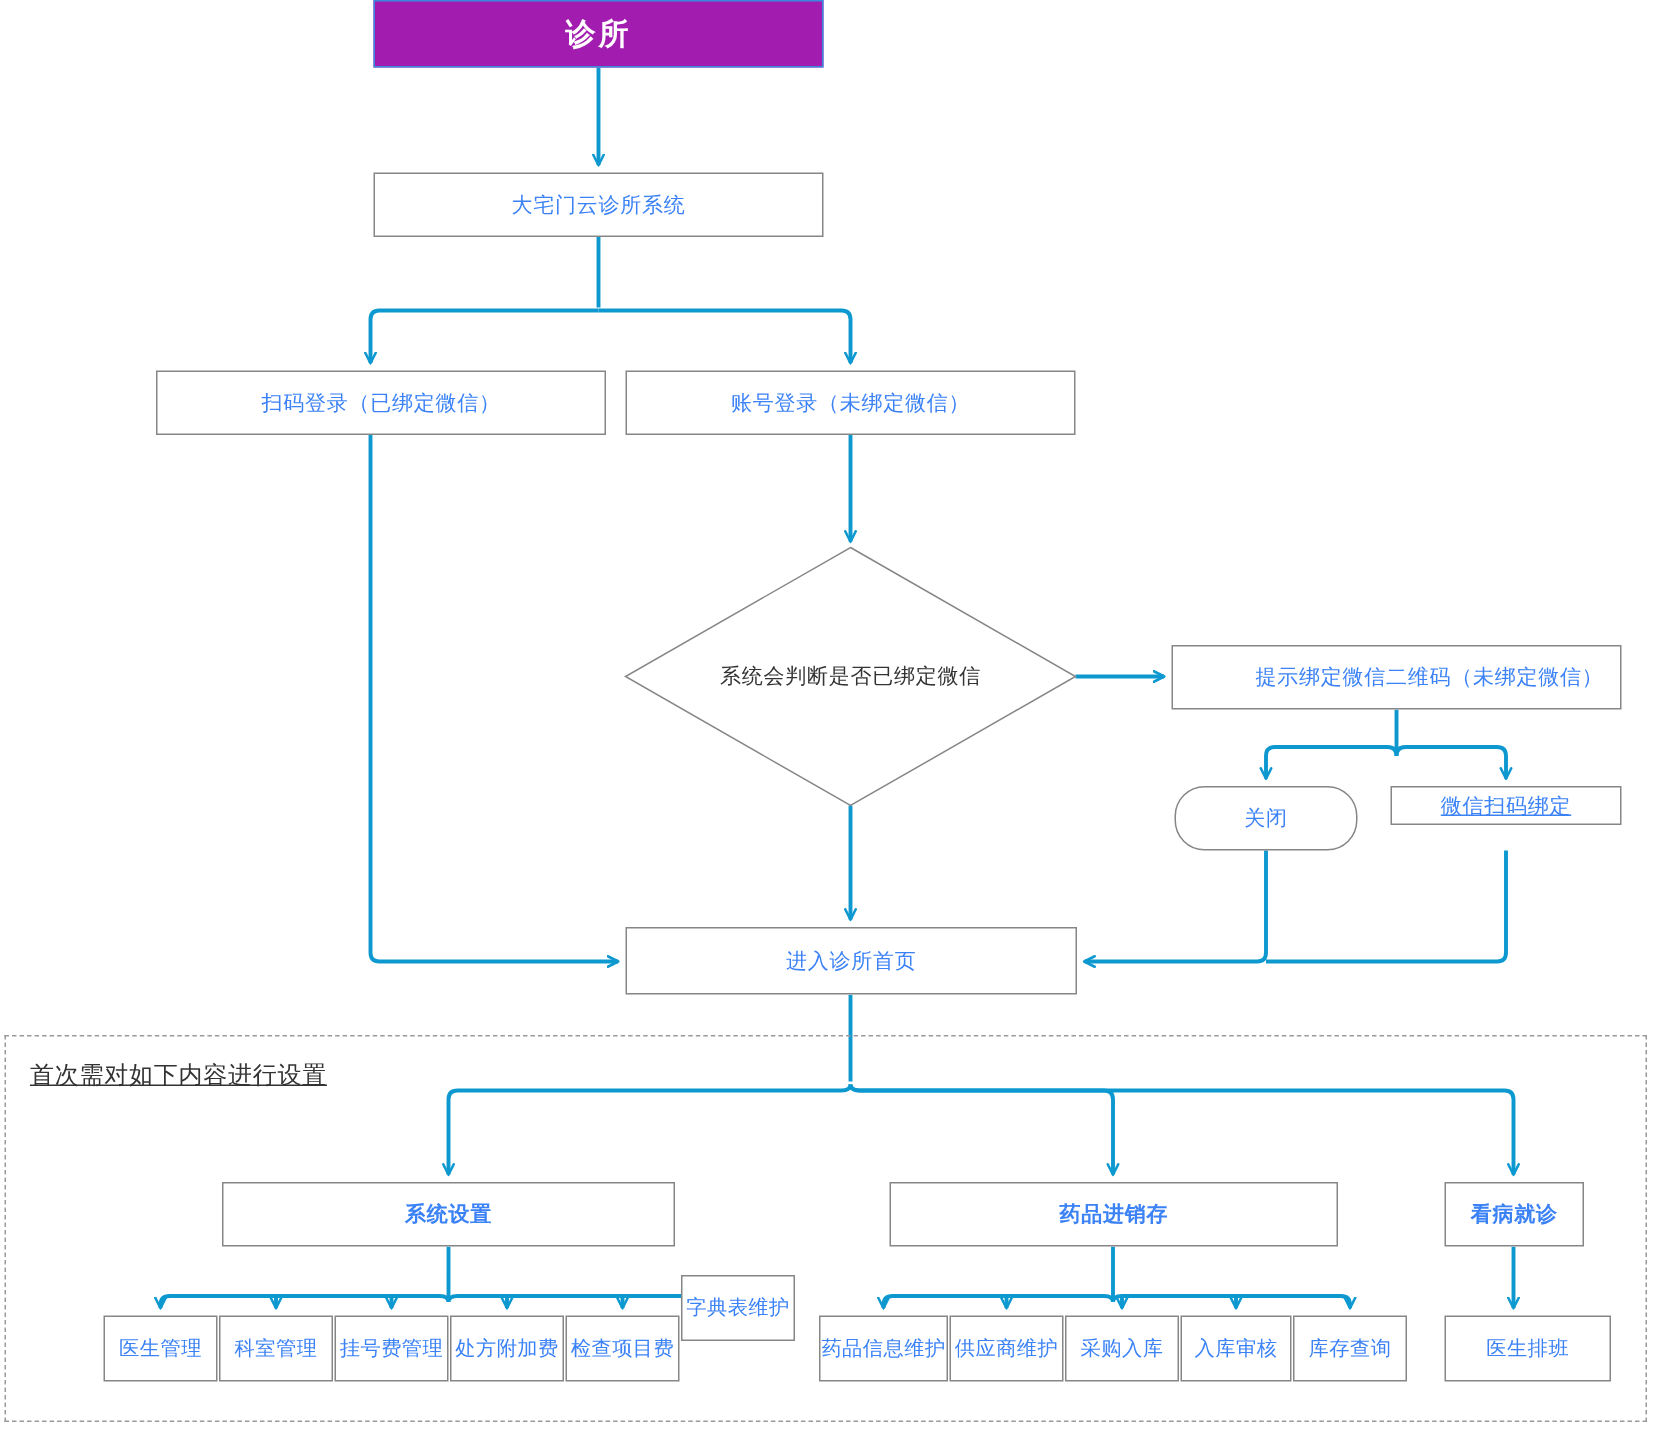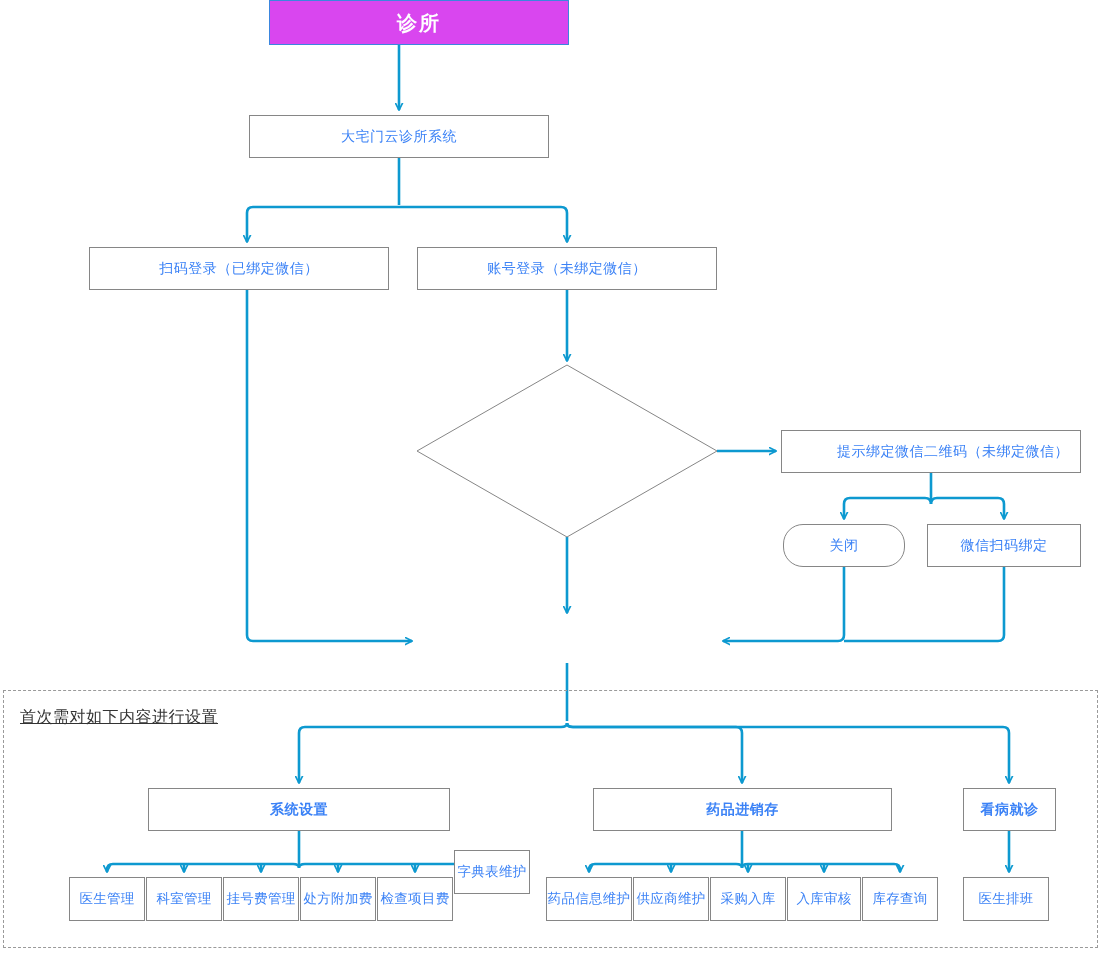--- a/index.html
+++ b/index.html
@@ -34,27 +34,26 @@
     justify-content: center;
     text-align: center;
     background: #ffffff;
     border: 1px solid #868686;
     color: #3b82f6;
     font-size: 14px;
     line-height: 1.3;
     letter-spacing: 0.5px;
   }
   .node.header {
-    background: #d946ef;
+    background: #a21caf;
     border: 1px solid #3b86de;
     color: #ffffff;
     font-size: 20px;
     font-weight: bold;
     letter-spacing: 2px;
-    margin-left: 20px;
   }
   .node.bold {
     font-weight: bold;
   }
   .node.leaf {
     font-size: 13.5px;
     letter-spacing: 0.3px;
   }
   .diamond-label {
     position: absolute;
@@ -142,46 +141,48 @@
     <polygon points="567,365 717,451 567,537 417,451" fill="#ffffff" stroke="#868686" stroke-width="1"></polygon>
   </svg>
 
   <div class="group-box" style="left:3px; top:690px; width:1095px; height:258px;"></div>
   <div class="group-title" style="left:20px; top:707px;">首次需对如下内容进行设置</div>
 
   <div class="node header" style="left:249px; top:0px; width:300px; height:45px;">诊所</div>
 
   <div class="node" style="left:249px; top:115px; width:300px; height:43px;">大宅门云诊所系统</div>
 
-  <div class="node" style="left:89px; top:247px; width:300px; height:43px;">扫码登录（已绑定微信）</div>
+  <div class="node" style="left:104px; top:247px; width:300px; height:43px;">扫码登录（已绑定微信）</div>
 
   <div class="node" style="left:417px; top:247px; width:300px; height:43px;">账号登录（未绑定微信）</div>
 
+  <div class="diamond-label" style="left:447px; top:436px; width:240px; height:30px;">系统会判断是否已绑定微信</div>
 
   <div class="node" style="left:781px; top:430px; width:300px; height:43px;padding-left:44px;">提示绑定微信二维码（未绑定微信）</div>
 
   <div class="node" style="left:783px; top:524px; width:122px; height:43px;border-radius:20px;">关闭</div>
 
-  <div class="node" style="left:927px; top:524px; width:154px; height:43px;">微信扫码绑定</div>
+  <div class="node" style="left:927px; top:524px; width:154px; height:26px;text-decoration:underline;">微信扫码绑定</div>
 
+  <div class="node" style="left:417px; top:618px; width:301px; height:45px;">进入诊所首页</div>
 
   <div class="node bold" style="left:148px; top:788px; width:302px; height:43px;">系统设置</div>
 
   <div class="node bold" style="left:593px; top:788px; width:299px; height:43px;">药品进销存</div>
 
   <div class="node bold" style="left:963px; top:788px; width:93px; height:43px;">看病就诊</div>
 
   <div class="node leaf" style="left:69px; top:877px; width:76px; height:44px;">医生管理</div>
   <div class="node leaf" style="left:146px; top:877px; width:76px; height:44px;">科室管理</div>
   <div class="node leaf" style="left:223px; top:877px; width:76px; height:44px;">挂号费管理</div>
   <div class="node leaf" style="left:300px; top:877px; width:76px; height:44px;">处方附加费</div>
   <div class="node leaf" style="left:377px; top:877px; width:76px; height:44px;">检查项目费</div>
   <div class="node leaf" style="left:454px; top:850px; width:76px; height:44px;">字典表维护</div>
 
   <div class="node leaf" style="left:546px; top:877px; width:86px; height:44px;">药品信息维护</div>
   <div class="node leaf" style="left:633px; top:877px; width:76px; height:44px;">供应商维护</div>
   <div class="node leaf" style="left:710px; top:877px; width:76px; height:44px;">采购入库</div>
   <div class="node leaf" style="left:787px; top:877px; width:74px; height:44px;">入库审核</div>
   <div class="node leaf" style="left:862px; top:877px; width:76px; height:44px;text-align:center;">库存查询</div>
 
-  <div class="node leaf" style="left:963px; top:877px; width:86px; height:44px;">医生排班</div>
+  <div class="node leaf" style="left:963px; top:877px; width:111px; height:44px;">医生排班</div>
 
 </div>
 
 </body></html>

